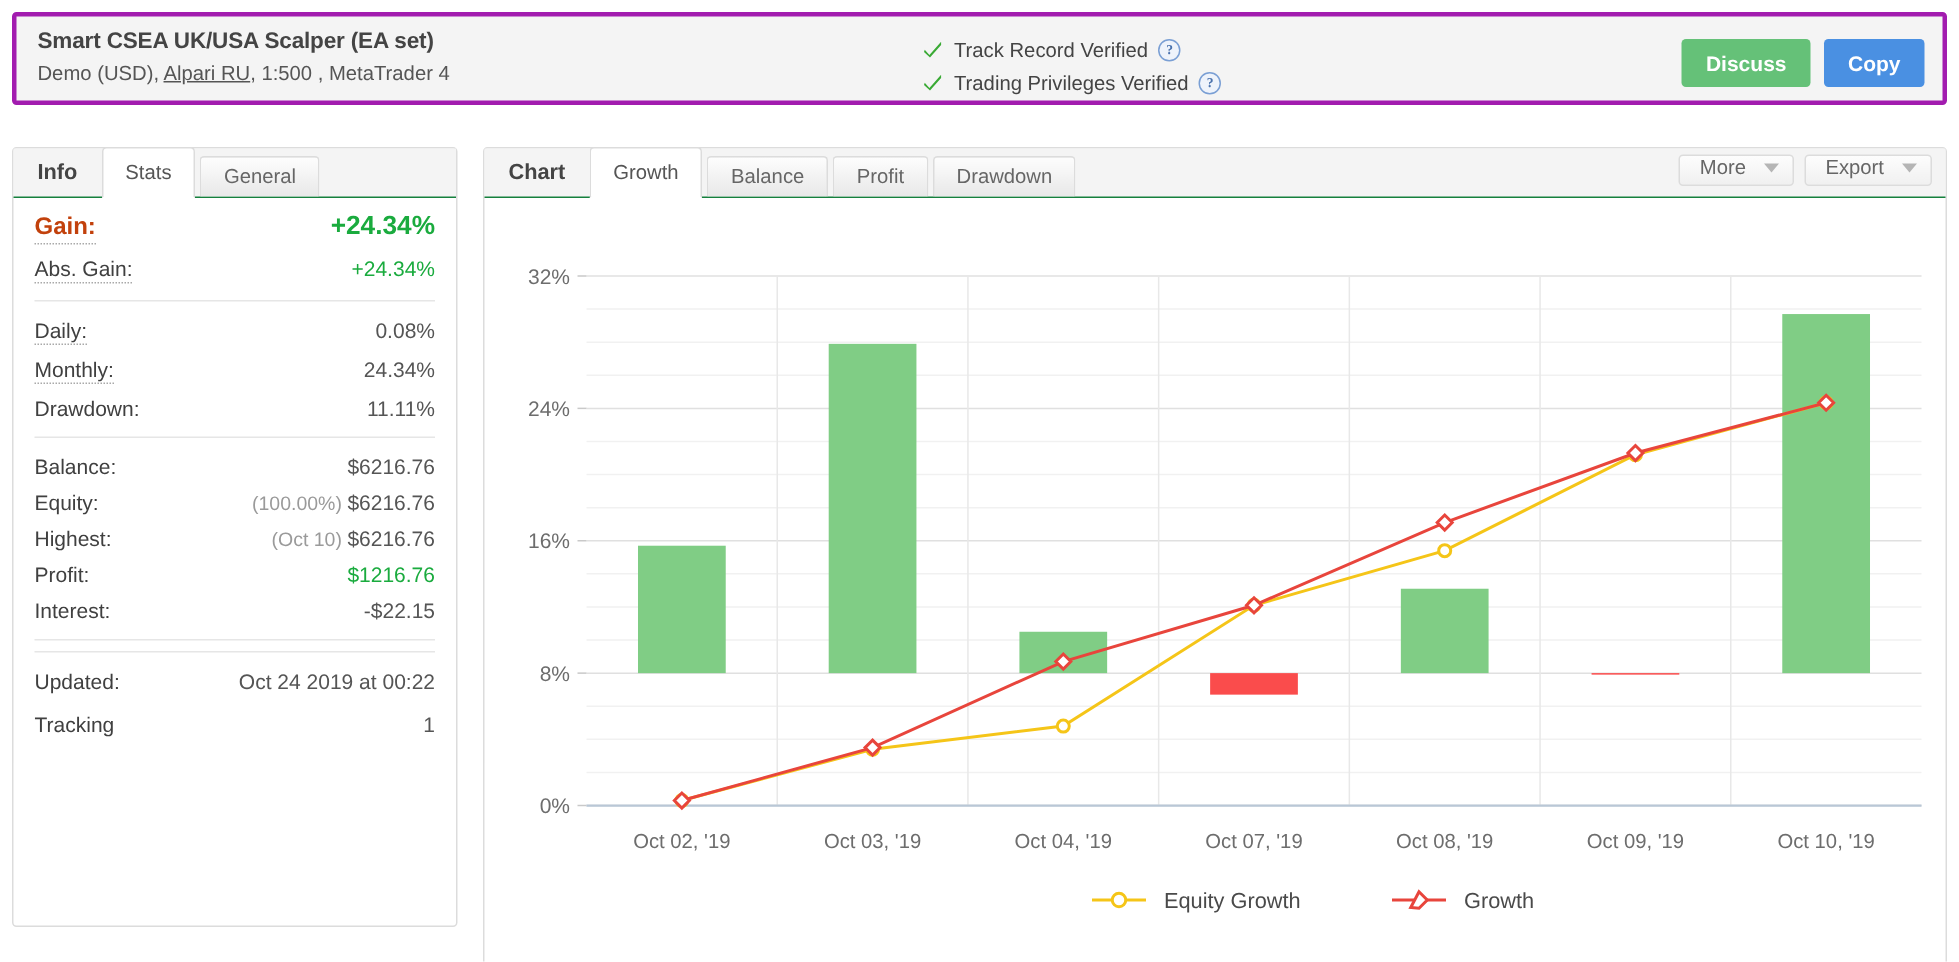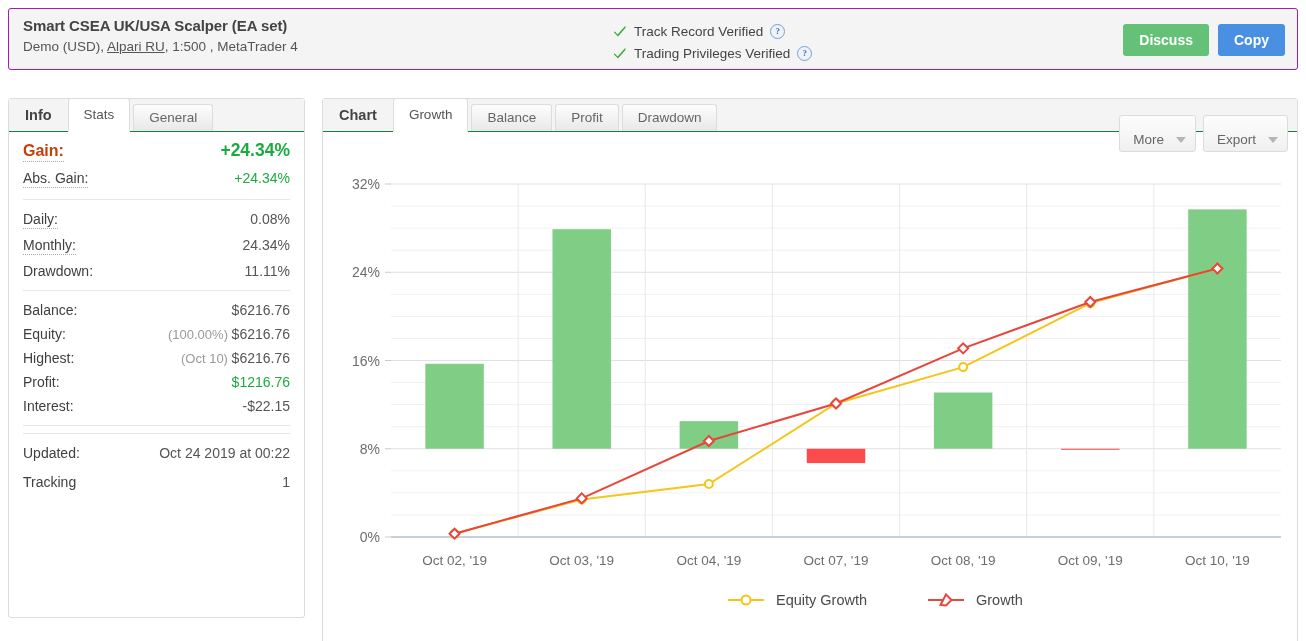--- a/index.html
+++ b/index.html
@@ -9,21 +9,21 @@
     font-family:"Liberation Sans", sans-serif;
     font-size:13px;
     color:#555;
     overflow:hidden;
   }
   .page{position:relative;width:1306px;height:641px;}
 
   
   .header{
     position:absolute;left:8px;top:8px;width:1290px;height:62px;
-    background:#f4f4f4;border:1px solid #a21caf;border-radius:3px;
+    background:#f4f4f4;border:3px solid #a21caf;border-radius:3px;
     box-sizing:border-box;
   }
   .hdr-left{position:absolute;left:14px;top:8px;}
   .hdr-title{font-size:15px;font-weight:bold;color:#444;letter-spacing:-0.1px;}
   .hdr-sub{font-size:13.5px;color:#555;margin-top:5px;}
   .hdr-sub a{color:#555;text-decoration:underline;}
   .hdr-verif{position:absolute;left:604px;top:11px;}
   .vrow{display:flex;align-items:center;height:22px;font-size:13.5px;color:#444;}
   .vcheck{
     display:inline-block;width:14px;height:14px;margin-right:7px;position:relative;
@@ -80,24 +80,23 @@
 
   
   .chart-panel{
     position:absolute;left:322px;top:98px;width:976px;height:628px;
     background:#fff;border:1px solid #dcdcdc;border-radius:3px;box-sizing:border-box;
   }
   .chart-tabs{position:relative;}
   .toolbar{position:absolute;right:9px;top:4px;display:flex;gap:7px;}
   .tbtn{
     border:1px solid #dcdcdc;background:linear-gradient(#fdfdfd,#f0f0f0);
-    border-radius:3px;font-size:13.5px;color:#666;padding:16px 9px 4px 13px;
+    border-radius:3px;font-size:13.5px;color:#666;padding:0 9px 4px 13px;
     display:flex;align-items:center;gap:12px;cursor:pointer;
     font-family:"Liberation Sans", sans-serif;
-    margin-top:12px;
   }
   .caret{
     width:0;height:0;border-left:5px solid transparent;border-right:5px solid transparent;
     border-top:6px solid #b5b5b5;display:inline-block;
   }
 
   .plot-wrap{position:relative;width:974px;height:485px;}
   svg.plot{display:block;}
   .ytick{font-size:14px;fill:#6d6d6d;text-anchor:end;}
   .xtick{font-size:13.5px;fill:#6d6d6d;text-anchor:middle;}

